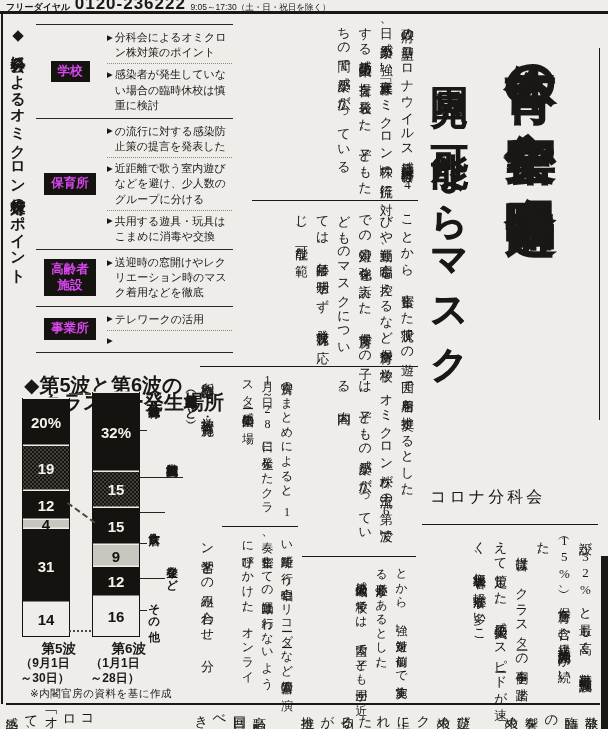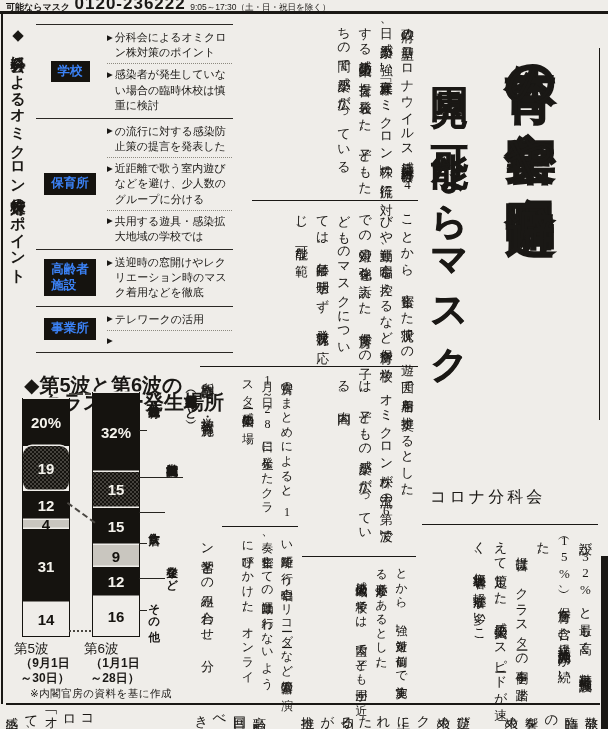--- a/index.html
+++ b/index.html
@@ -15,43 +15,43 @@
   
   .ad{position:absolute;left:6px;top:-6px;width:600px;height:17px;overflow:hidden;white-space:nowrap}
   .ad .free{font-size:9px;font-weight:bold;vertical-align:bottom}
   .ad .tel{font-size:17px;font-weight:900;letter-spacing:1px;vertical-align:bottom}
   .ad .hours{font-size:8.5px;vertical-align:bottom}
   
   .pts-title{left:8px;top:26px;height:332px;font-size:15px;font-weight:bold;letter-spacing:.5px;writing-mode:vertical-rl;text-orientation:mixed}
   .points-table{position:absolute;left:36px;top:24px;width:197px;border-bottom:1.5px solid #2a2824}
   .t-row{display:flex;border-top:1.5px solid #2a2824;padding:3px 0}
   .t-label-col{width:68px;display:flex;align-items:center;justify-content:center}
-  .t-label{background:var(--black,#15130f);color:#3b82f6;font-size:12.5px;font-weight:bold;
-           padding:3px 7px;line-height:1.25;white-space:pre-line}
+  .t-label{background:var(--black,#15130f);color:#d946ef;font-size:12.5px;font-weight:bold;
+           padding:3px 7px;line-height:1.25;text-align:center;white-space:pre-line}
   .t-cell{flex:1;padding:2px 1px 2px 3px}
   .t-item{display:flex;font-size:11px;line-height:1.38;letter-spacing:0}
   .t-item+.t-item{border-top:1px dotted #8d8a80;margin-top:3px;padding-top:3px}
   .tri{font-size:7.5px;margin:2.5px 2px 0 0;flex:0 0 auto}
   
   .ch-title{font-size:20px;font-weight:bold;letter-spacing:0}
   .bar{position:absolute;width:46px;display:flex;flex-direction:column;border:1px solid var(--black,#15130f)}
   .seg{position:relative;display:flex;align-items:center;justify-content:center;box-shadow:0 -1.5px 0 var(--paper,#efede9)}
   .seg b{font-size:15px;font-weight:900;line-height:1;z-index:2}
   .sg-k{background:var(--black,#15130f)}
   .sg-d{background-color:#45423d;
         background-image:radial-gradient(#15130f 34%,transparent 36%),radial-gradient(#15130f 34%,transparent 36%);
         background-size:4px 4px;background-position:0 0,2px 2px}
   .sg-l{background:var(--lightgray,#c9c6bf)}
   .sg-w{background:var(--paper,#efede9)}
   .sg-k b,.sg-d b{color:#f4f2ec}
   .sg-l b,.sg-w b{color:var(--black,#15130f)}
   .cat{position:absolute;writing-mode:vertical-rl;text-orientation:mixed;font-size:11.5px;font-weight:bold;letter-spacing:0;line-height:1.15}
   .leader{position:absolute;height:1px;background:#26241f}
   .dash{position:absolute;border-top:2px dashed #4a4742}
-  .wave-name{position:absolute;width:62px;text-align:left;font-size:13.5px;font-weight:400}
+  .wave-name{position:absolute;width:62px;text-align:right;font-size:13.5px;font-weight:700}
   .wave-period{position:absolute;width:74px;text-align:center;font-size:12px;font-weight:bold;line-height:1.25;white-space:pre-line}
   .ch-note{position:absolute;left:30px;top:687px;font-size:10.5px;letter-spacing:.5px}
   
   .hl-main{position:absolute;right:52px;top:26px;height:545px;writing-mode:vertical-rl;text-orientation:upright;
            font-size:50px;font-weight:900;letter-spacing:3px;line-height:1.0;-webkit-text-stroke:1.5px currentColor}
   .hl-sub{position:absolute;right:140px;top:58px;height:445px;writing-mode:vertical-rl;text-orientation:upright;
           font-size:37px;font-weight:900;letter-spacing:6px;line-height:1.0;-webkit-text-stroke:.8px currentColor}
   .hl-kicker{position:absolute;left:430px;top:487px;font-size:16px;font-weight:400;letter-spacing:3px}
   
   .col-block{position:absolute;writing-mode:vertical-rl;text-orientation:upright;
@@ -71,21 +71,21 @@
   .bottom-strip{position:absolute;left:6px;top:706px;width:594px;height:23px;overflow:hidden;
                 display:flex;flex-direction:row-reverse;justify-content:flex-start}
   .frag{writing-mode:vertical-rl;text-orientation:upright;flex:0 0 20px;
         font-family:"Liberation Serif","DejaVu Serif",serif;font-size:13.5px;letter-spacing:1.2px}
   .sp-s{flex:0 0 28px}.sp-l{flex:0 0 96px}
 </style>
 </head>
 <body>
 
 <div class="ad">
-  <span class="free">可能ならマスク</span>
+  <span class="free">フリーダイヤル</span>
   <span class="tel">0120-236222</span>
   <span class="hours">9:05～17:30（土・日・祝日を除く）</span>
 </div>
 <div class="hr" style="left:0;top:11px;width:608px;height:2.5px"></div>
 <div class="vr" style="left:1px;top:14px;width:1.5px;height:690px"></div>
 
 <div class="abs pts-title">◆分科会によるオミクロン株対策のポイント</div>
 
 <div class="points-table">
   <div class="t-row">
@@ -111,21 +111,21 @@
       <div class="t-item">
           <span class="tri">▶</span>
           <span>の流行に対する感染防止策の提言を発表した</span>
         </div>
       <div class="t-item">
           <span class="tri">▶</span>
           <span>近距離で歌う室内遊びなどを避け、少人数のグループに分ける</span>
         </div>
       <div class="t-item">
           <span class="tri">▶</span>
-          <span>共用する遊具・感染拡大地域の学校では</span>
+          <span>共用する遊具・玩具はこまめに消毒や交換</span>
         </div>
     </div>
   </div>
   <div class="t-row">
     <div class="t-label-col">
         <span class="t-label">高齢者
 施設</span>
       </div>
     <div class="t-cell">
       <div class="t-item">
@@ -150,21 +150,21 @@
   </div>
 </div>
 
 <div class="abs ch-title" style="left:24px;top:372px">◆第5波と第6波の</div>
 <div class="abs ch-title" style="left:42px;top:389px">クラスター発生場所</div>
 
 <div class="bar" style="left:22px;top:398px;height:237px">
   <div class="seg sg-k" style="height: 20%;">
       <b>20%</b>
     </div>
-  <div class="seg sg-d" style="height: 19%; border-radius: 9px;">
+  <div class="seg sg-d" style="height: 19%;">
       <b>19</b>
     </div>
   <div class="seg sg-k" style="height: 12%;">
       <b>12</b>
     </div>
   <div class="seg sg-l" style="height: 4%;">
       <b>4</b>
     </div>
   <div class="seg sg-k" style="height: 31%;">
       <b>31</b>

